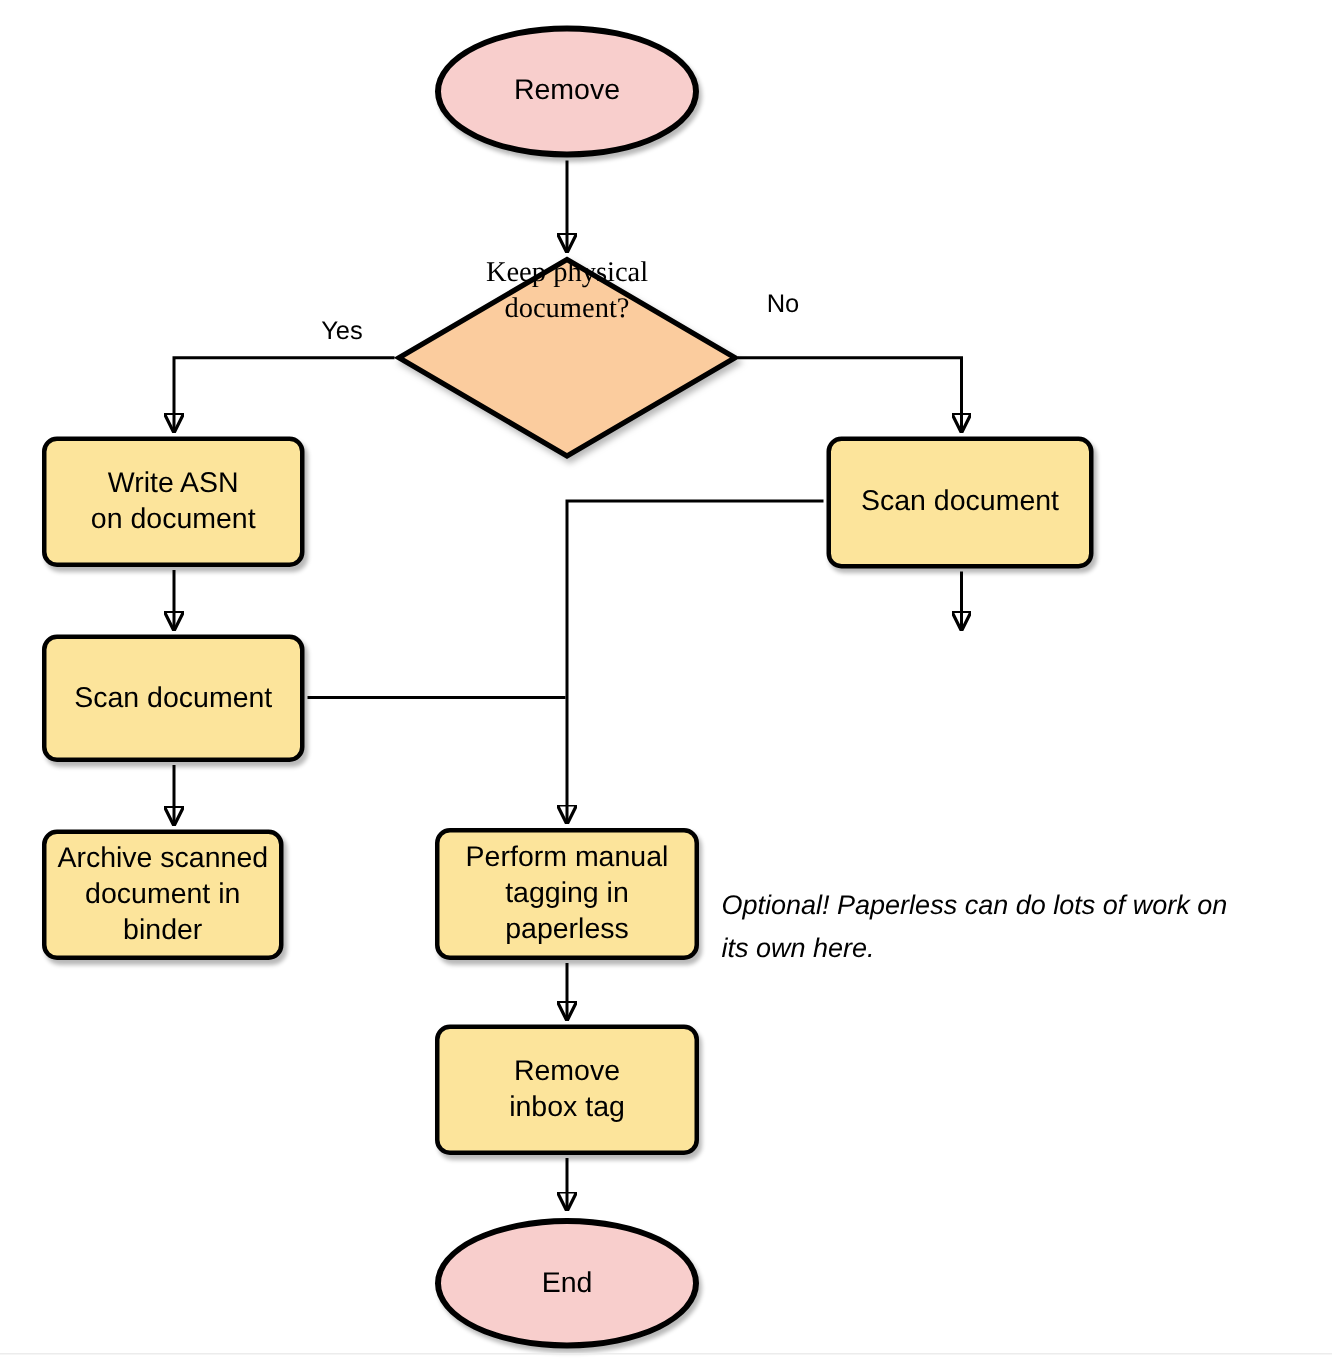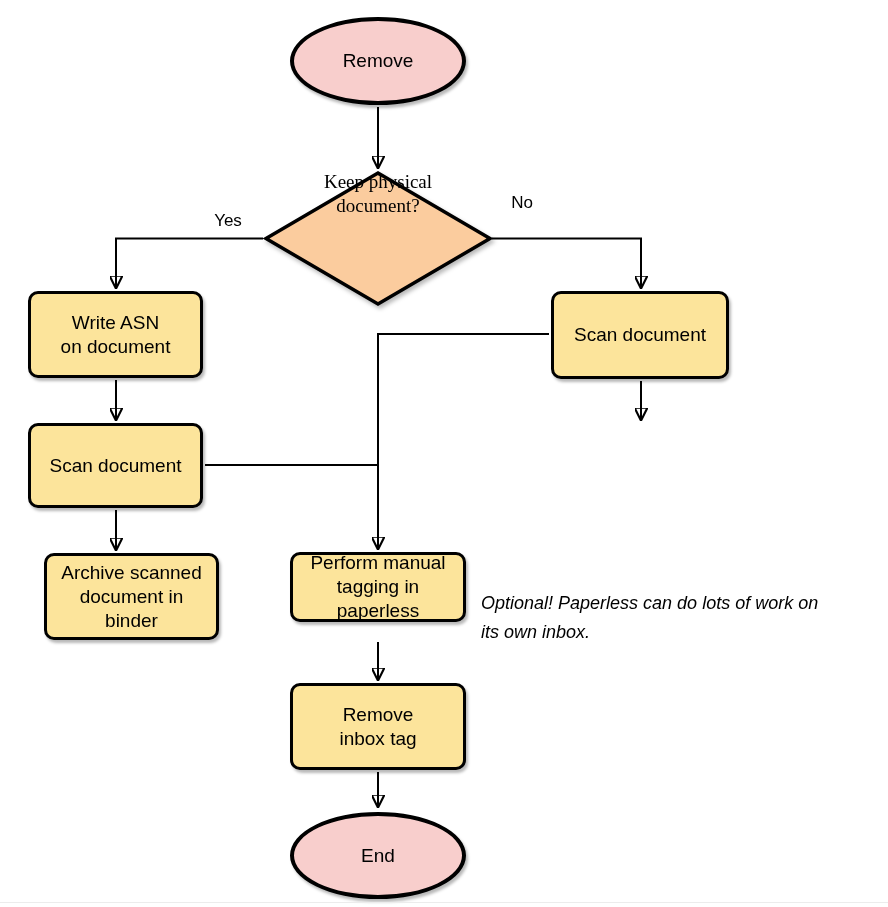--- a/index.html
+++ b/index.html
@@ -106,24 +106,24 @@
     width: 888px;
     height: 0;
     border-top: 1px solid var(--divider, #ececec);
   }
 
   
   .n-start        { left: 290px; top: 17px;  width: 176px; height: 88px; }
   .n-decision     { left: 263px; top: 170px; width: 230px; height: 137px; }
   .n-write-asn    { left: 28px;  top: 291px; width: 175px; height: 87px; text-align: center; }
   .n-scan-left    { left: 28px;  top: 423px; width: 175px; height: 85px; }
-  .n-archive      { left: 44px;  top: 553px; width: 175px; height: 87px; }
+  .n-archive      { left: 28px;  top: 553px; width: 161px; height: 87px; }
   .n-scan-right   { left: 551px; top: 291px; width: 178px; height: 88px; }
   .n-trash        { left: 551px; top: 423px; width: 178px; height: 85px; }
-  .n-tagging      { left: 290px; top: 552px; width: 176px; height: 70px; }
+  .n-tagging      { left: 290px; top: 552px; width: 176px; height: 88px; }
   .n-remove-inbox { left: 290px; top: 683px; width: 176px; height: 87px; }
   .n-end          { left: 290px; top: 812px; width: 176px; height: 87px; }
 
   .l-yes { left: 202px; top: 211px; width: 52px; }
   .l-no  { left: 498px; top: 193px; width: 48px; }
 </style>
 </head>
 <body>
 
 <div class="canvas">
@@ -192,17 +192,17 @@
 
   <div class="node process n-remove-inbox">
     <span class="node-label">Remove
 inbox tag</span>
   </div>
 
   <div class="edge-label l-yes">Yes</div>
   <div class="edge-label l-no">No</div>
 
   <div class="annotation">Optional! Paperless can do lots of work on
-its own inbox.</div>
+its own here.</div>
 
   <div class="bottom-divider"></div>
 
 </div>
 
 </body></html>

